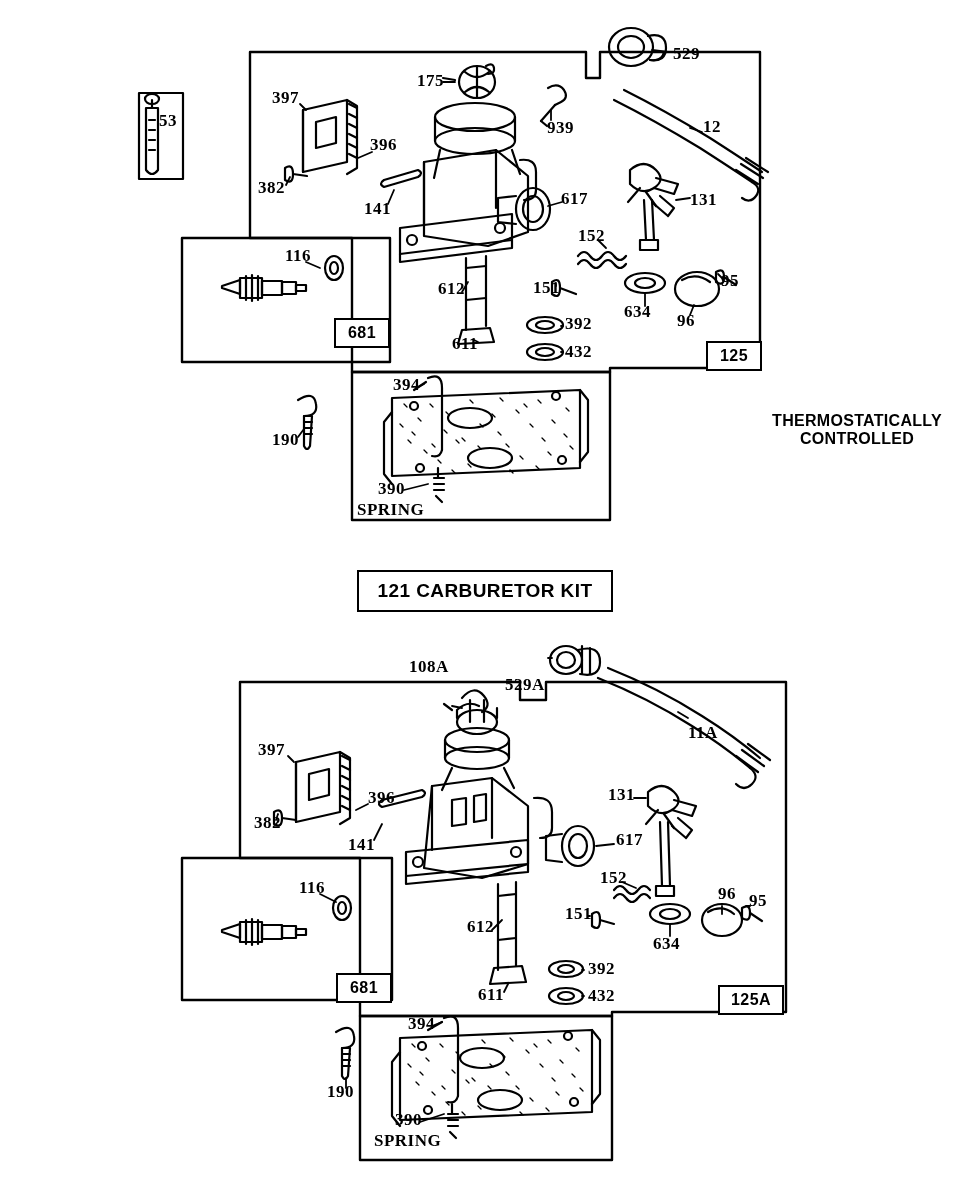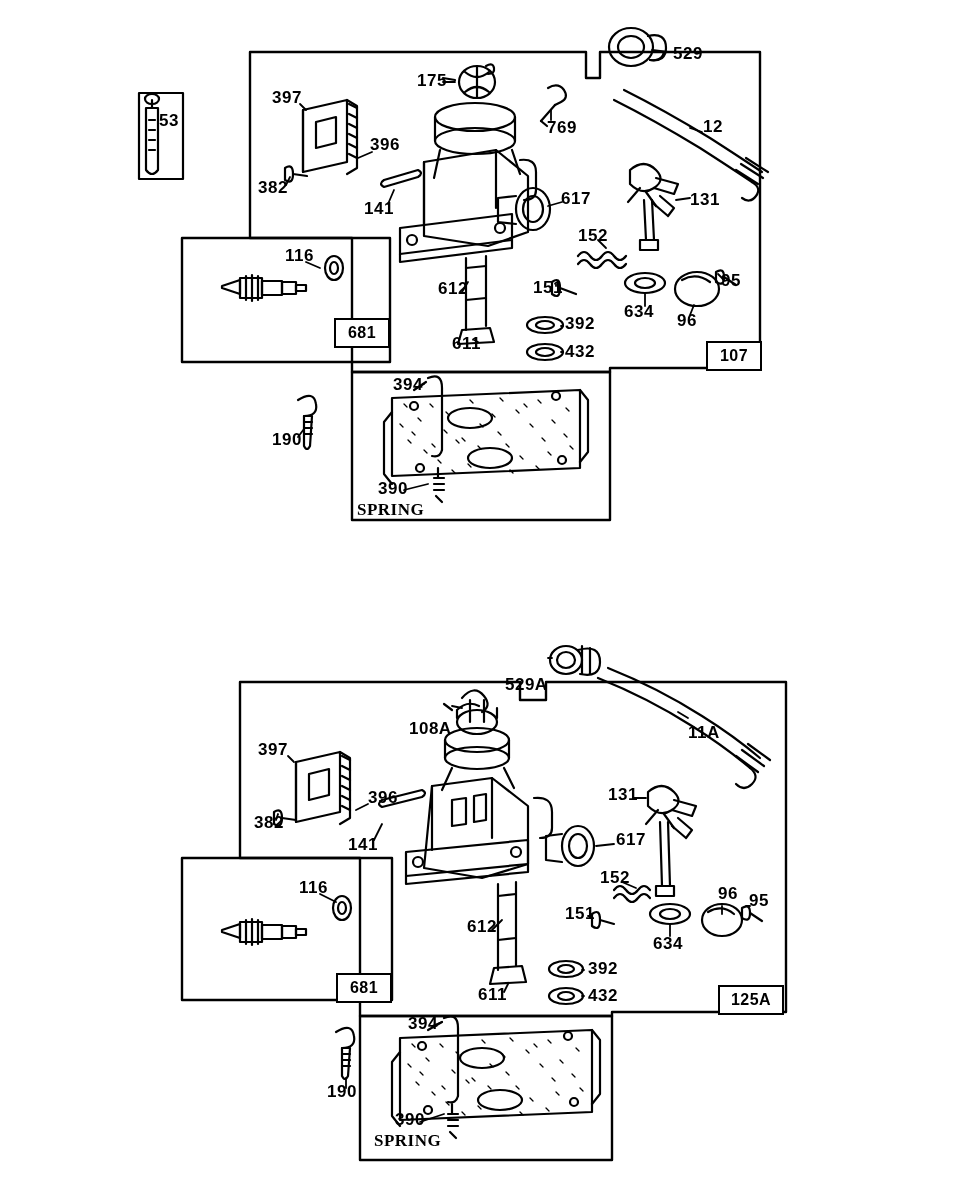--- a/index.html
+++ b/index.html
@@ -22,21 +22,21 @@
     height: 1200px;
   }
   svg.layer {
     position: absolute;
     left: 0; top: 0;
     width: 967px;
     height: 1200px;
   }
   .lbl {
     position: absolute;
-    font-family: Liberation Sans, sans-serif;
+    font-family: Liberation Serif, serif;
     font-weight: bold;
     font-size: 17px;
     line-height: 1;
     white-space: nowrap;
     letter-spacing: 0.5px;
   }
   .boxed {
     position: absolute;
     border: 2px solid #000;
     background: #fff;
@@ -388,49 +388,54 @@
         <path d="M432 1026 l10 -4"></path>
         <path d="M346 1088 l0 -10"></path>
         <path d="M420 1122 l24 -8"></path>
       </g>
     </g>
   </svg>
 
   <div class="lbl" style="left:159px;top:112px">53</div>
   <div class="lbl" style="left:417px;top:72px">175</div>
   <div class="lbl" style="left:673px;top:45px">529</div>
-  <div class="lbl" style="left:547px;top:119px">769</div>
+  <div class="lbl" style="left:547px;top:119px">939</div>
   <div class="lbl" style="left:703px;top:118px">12</div>
   <div class="lbl" style="left:272px;top:89px">397</div>
   <div class="lbl" style="left:370px;top:136px">396</div>
   <div class="lbl" style="left:258px;top:179px">382</div>
   <div class="lbl" style="left:364px;top:200px">141</div>
   <div class="lbl" style="left:561px;top:190px">617</div>
   <div class="lbl" style="left:690px;top:191px">131</div>
   <div class="lbl" style="left:578px;top:227px">152</div>
   <div class="lbl" style="left:533px;top:279px">151</div>
   <div class="lbl" style="left:624px;top:303px">634</div>
   <div class="lbl" style="left:677px;top:312px">96</div>
   <div class="lbl" style="left:721px;top:272px">95</div>
   <div class="lbl" style="left:285px;top:247px">116</div>
   <div class="lbl" style="left:438px;top:280px">612</div>
   <div class="lbl" style="left:452px;top:335px">611</div>
   <div class="lbl" style="left:565px;top:315px">392</div>
   <div class="lbl" style="left:565px;top:343px">432</div>
   <div class="boxed" style="left:334px;top:318px;width:52px;height:26px">681</div>
-  <div class="boxed" style="left:706px;top:341px;width:52px;height:26px">107</div>
+  <div class="boxed" style="left:706px;top:341px;width:52px;height:26px">125</div>
   <div class="lbl" style="left:393px;top:376px">394</div>
   <div class="lbl" style="left:272px;top:431px">190</div>
   <div class="lbl" style="left:378px;top:480px">390</div>
   <div class="spring-word" style="left:357px;top:500px">SPRING</div>
 
-
+  <div class="note" style="left:762px;top:412px;width:190px">
+    <span>THERMOSTATICALLY</span><br>
+    <span>CONTROLLED</span>
+  </div>
+
+  <div class="kit-title" style="left:357px;top:570px;width:232px;height:32px">121 CARBURETOR KIT</div>
 
   <div class="lbl" style="left:505px;top:676px">529A</div>
-  <div class="lbl" style="left:409px;top:720px">108A</div>
+  <div class="lbl" style="left:409px;top:658px">108A</div>
   <div class="lbl" style="left:688px;top:724px">11A</div>
   <div class="lbl" style="left:258px;top:741px">397</div>
   <div class="lbl" style="left:368px;top:789px">396</div>
   <div class="lbl" style="left:254px;top:814px">382</div>
   <div class="lbl" style="left:348px;top:836px">141</div>
   <div class="lbl" style="left:608px;top:786px">131</div>
   <div class="lbl" style="left:616px;top:831px">617</div>
   <div class="lbl" style="left:600px;top:869px">152</div>
   <div class="lbl" style="left:565px;top:905px">151</div>
   <div class="lbl" style="left:718px;top:885px">96</div>

